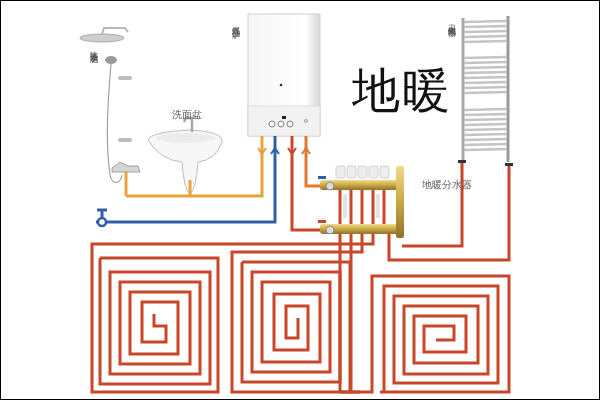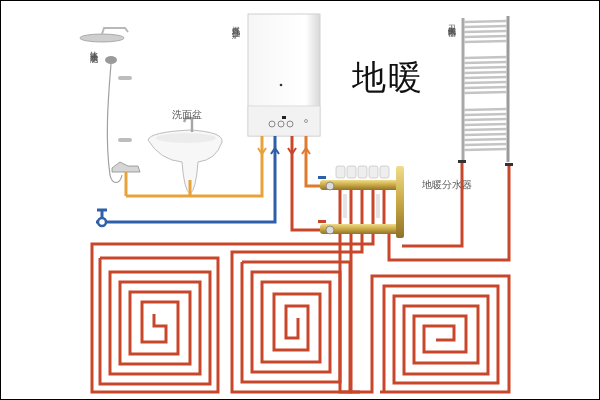--- a/index.html
+++ b/index.html
@@ -1,18 +1,18 @@
 <!DOCTYPE html>
 <html><head>
   <meta charset="utf-8">
   <style>
     html, body { margin: 0; padding: 0; background: #ffffff; }
     body { width: 600px; height: 400px; overflow: hidden; position: relative; font-family: "DejaVu Sans", sans-serif; }
     .frame { position: absolute; left: 0; top: 0; width: 598px; height: 398px; border: 1px solid #000; background: #fff; }
-    .title { position: absolute; left: 352px; top: 60px; font-size: 34px; color: #111; font-family: "DejaVu Sans", sans-serif; letter-spacing: 2px; line-height: 1; }
+    .title { position: absolute; left: 352px; top: 66px; font-size: 48px; color: #111; font-family: "DejaVu Sans", sans-serif; letter-spacing: 2px; line-height: 1; }
     .vlabel { position: absolute; font-size: 8px; color: #555; writing-mode: vertical-rl; letter-spacing: 1px; line-height: 1; }
     .hlabel { position: absolute; font-size: 10px; color: #555; line-height: 1; }
     svg { position: absolute; left: 0; top: 0; }
   </style>
 </head>
 <body>
 
 <div class="frame"></div>
 
 <svg width="600" height="400" viewBox="0 0 600 400">

